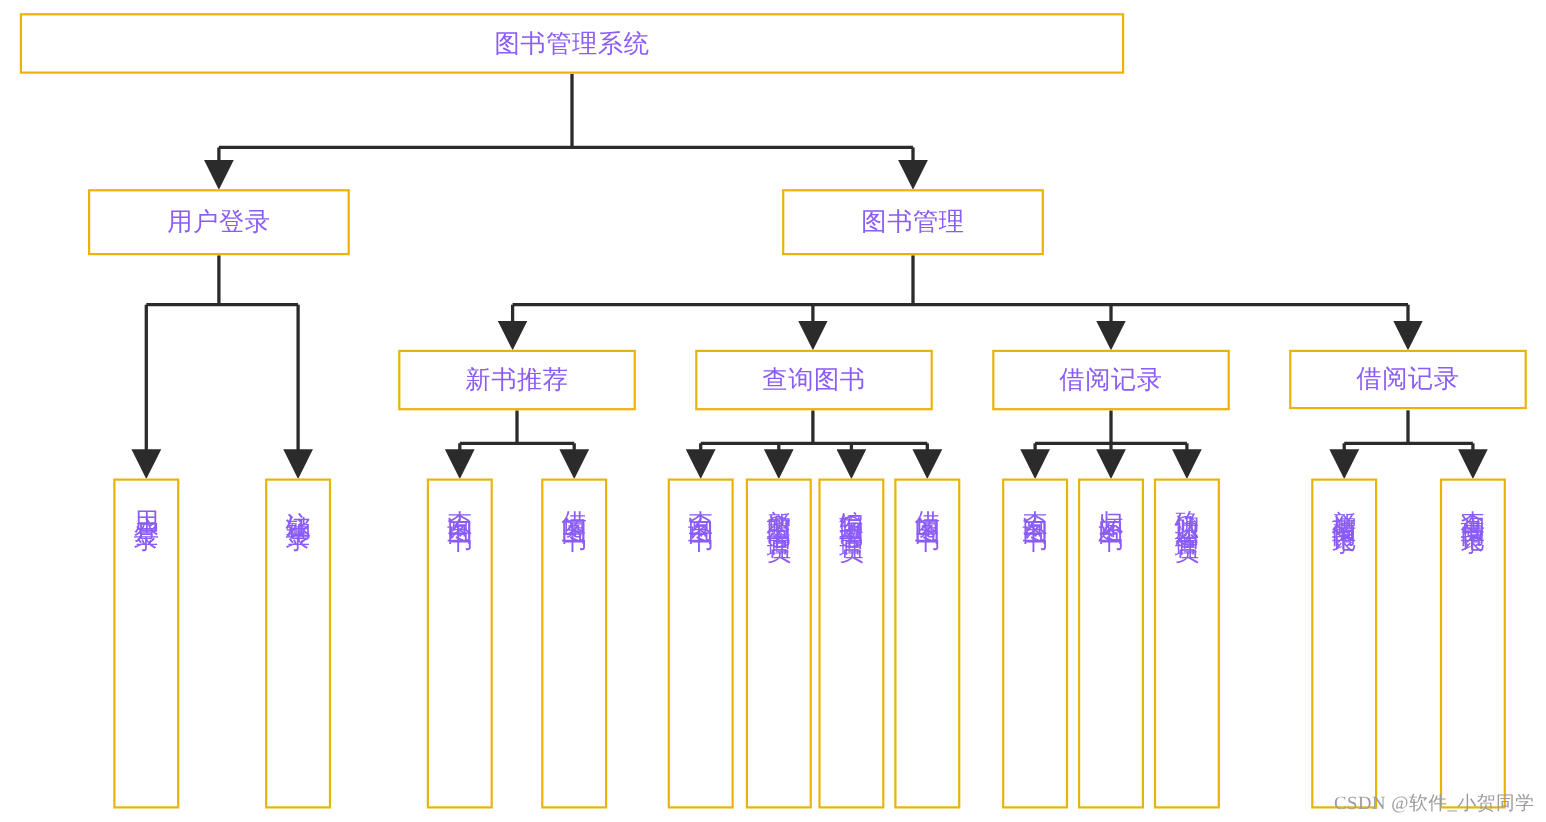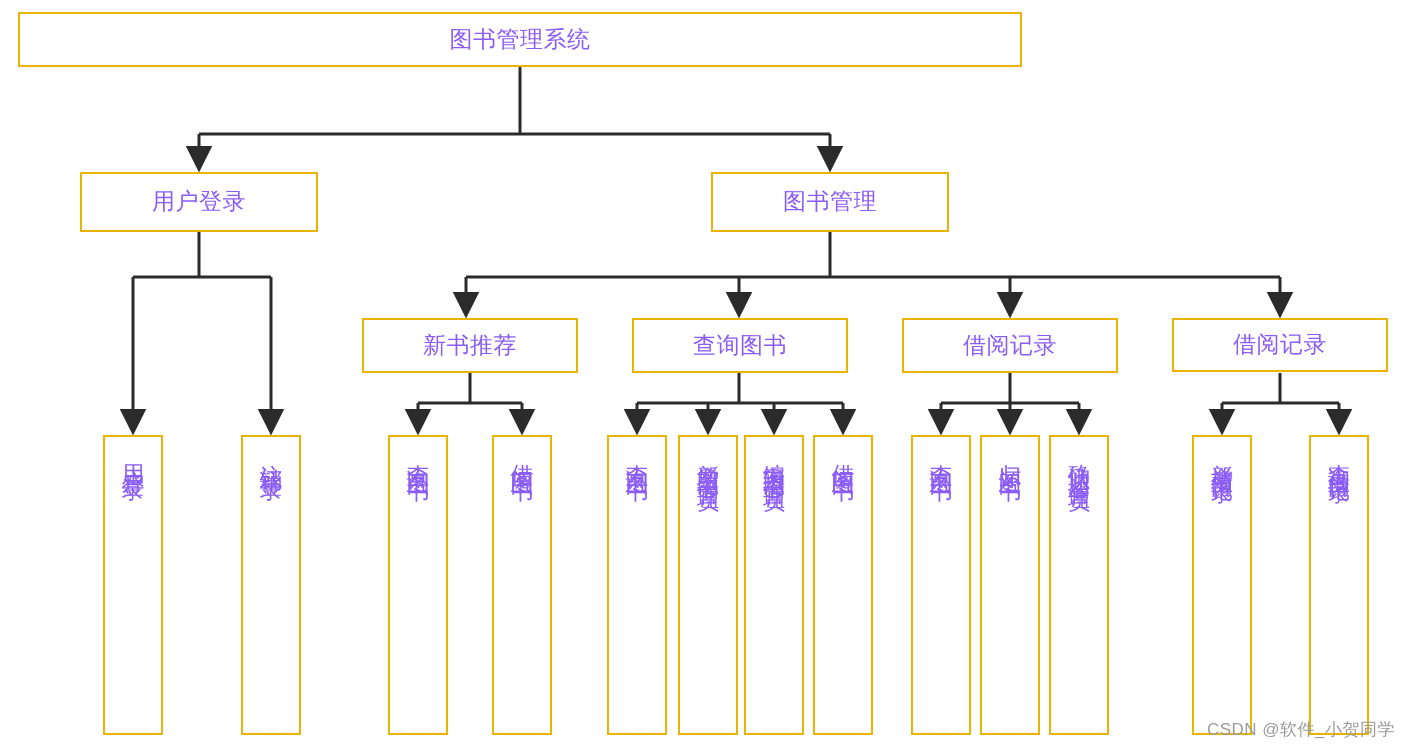--- a/index.html
+++ b/index.html
@@ -45,21 +45,21 @@
     line-height:1;
     white-space:nowrap;
   }
   .node.vert.narrow .lbl{font-size:22px;letter-spacing:4px;}
   #watermark{
     position:absolute;
     right:10px;
     bottom:6px;
     font-size:17px;
     color:#9b9b9b;
-    font-family:Liberation Sans, sans-serif;
+    font-family:Liberation Serif, serif;
     letter-spacing:0.5px;
     white-space:nowrap;
     pointer-events:none;
   }
 </style>
 </head>
 <body>
 
 <div id="canvas">
 

